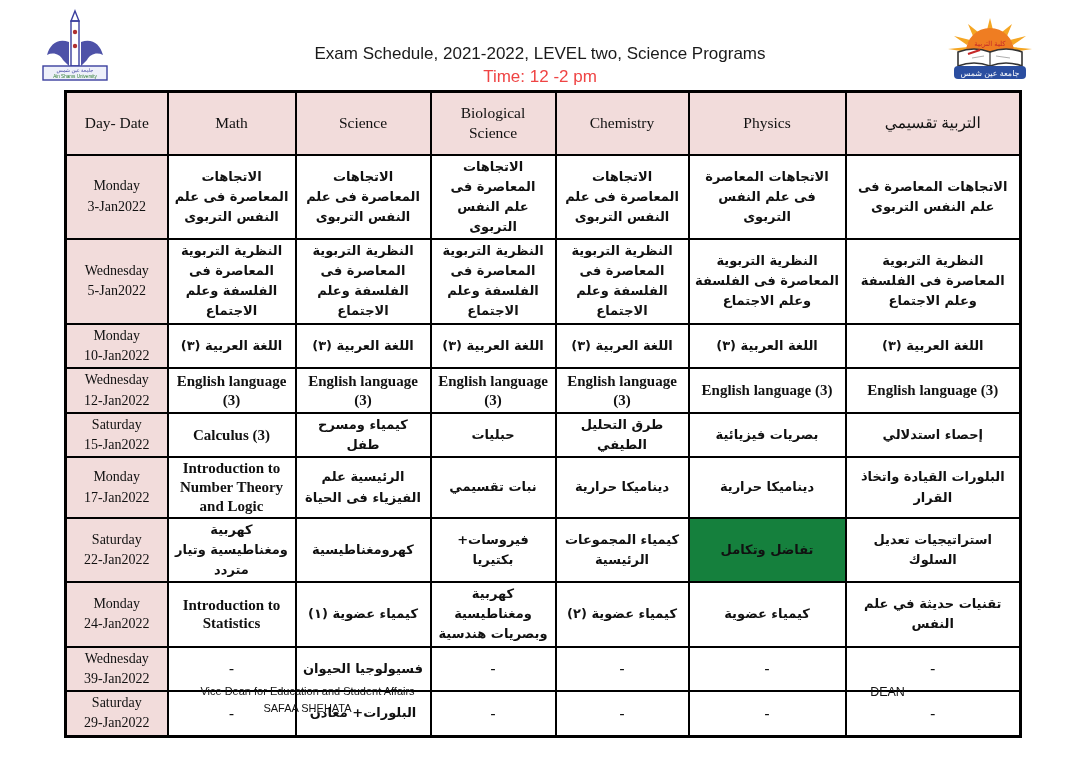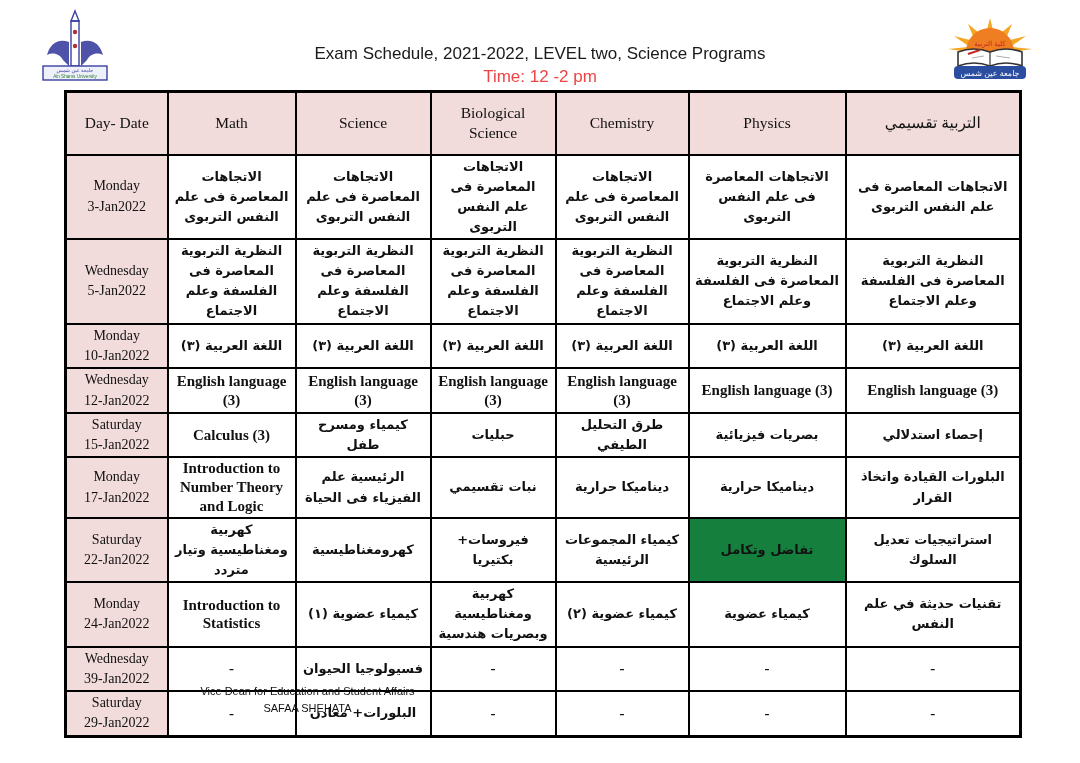--- a/index.html
+++ b/index.html
@@ -238,15 +238,16 @@
           </tr>
         </tbody>
     </table>
   </div>
 
   <div class="footer-left">
     <div>Vice Dean for Education and Student Affairs</div>
     <div>SAFAA SHEHATA</div>
   </div>
   <div class="footer-right">
+    <div>DEAN</div>
   </div>
 
 </div>
 
 </body></html>

